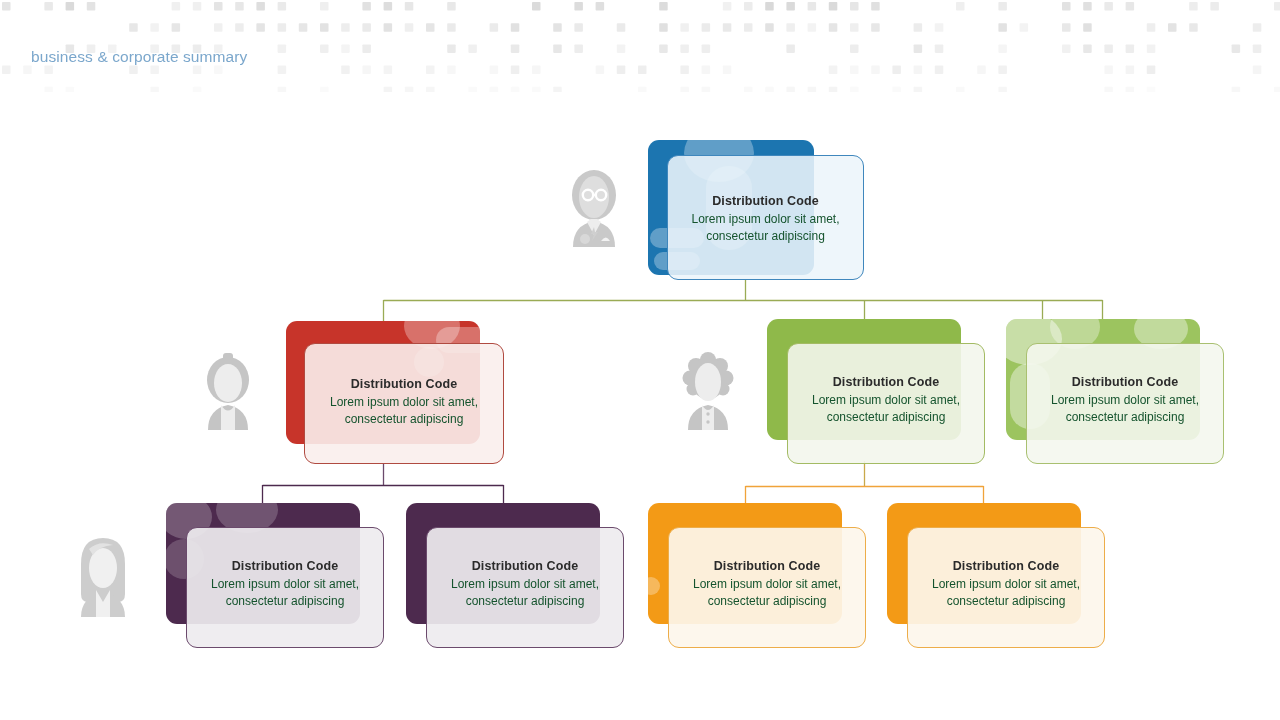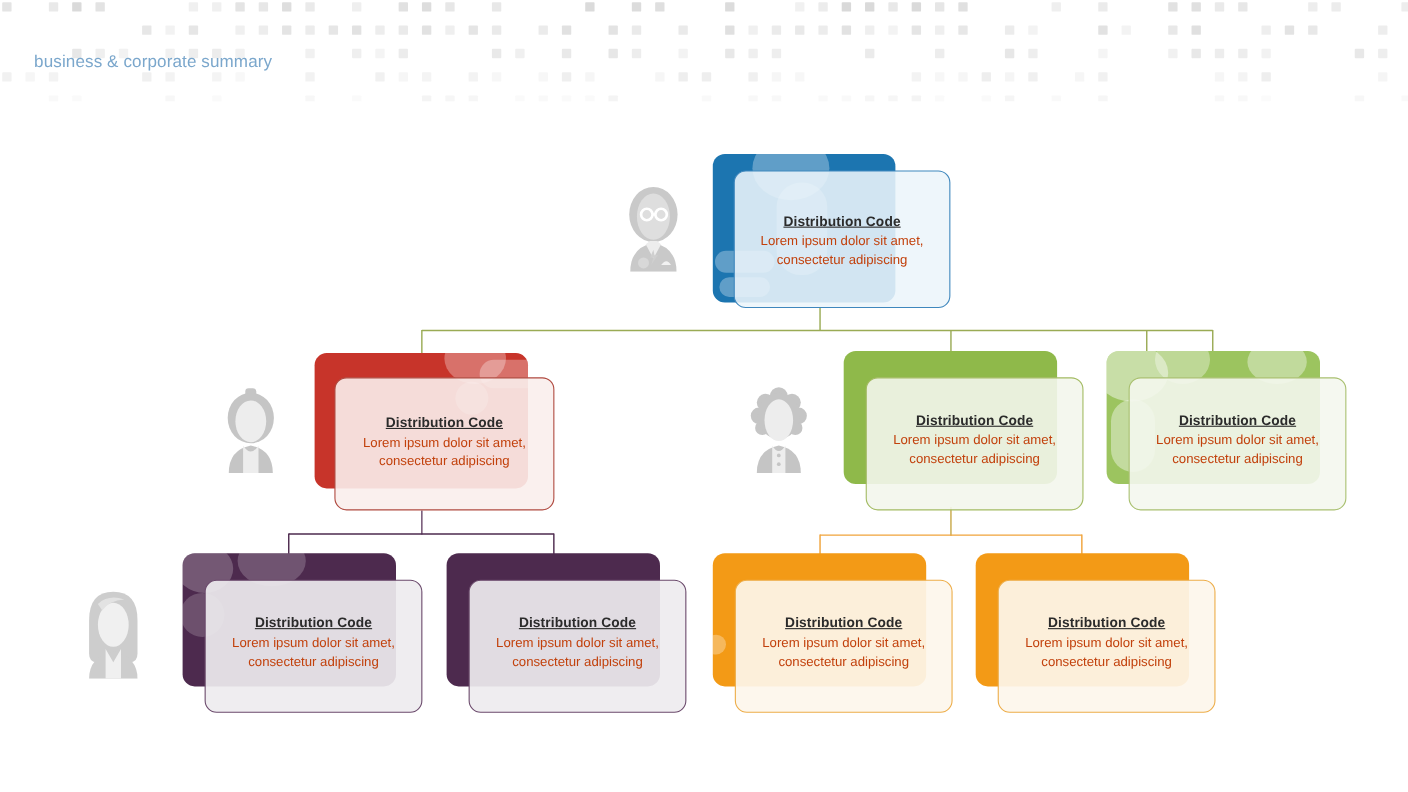--- a/index.html
+++ b/index.html
@@ -76,27 +76,26 @@
     align-items: center;
     justify-content: flex-start;
   }
   .node-title {
     font-size: 12.5px;
     font-weight: bold;
     color: #2b2b2b;
     letter-spacing: .1px;
     text-align: center;
     white-space: nowrap;
-    text-decoration: underline;
   }
   .node-desc {
     margin-top: 3px;
     font-size: 12px;
     line-height: 17px;
-    color: #c2410c;
+    color: #14532d;
     text-align: center;
     width: 100%;
     padding: 0 14px;
   }
 
   
   .person-icon {
     position: absolute;
   }
 </style>

